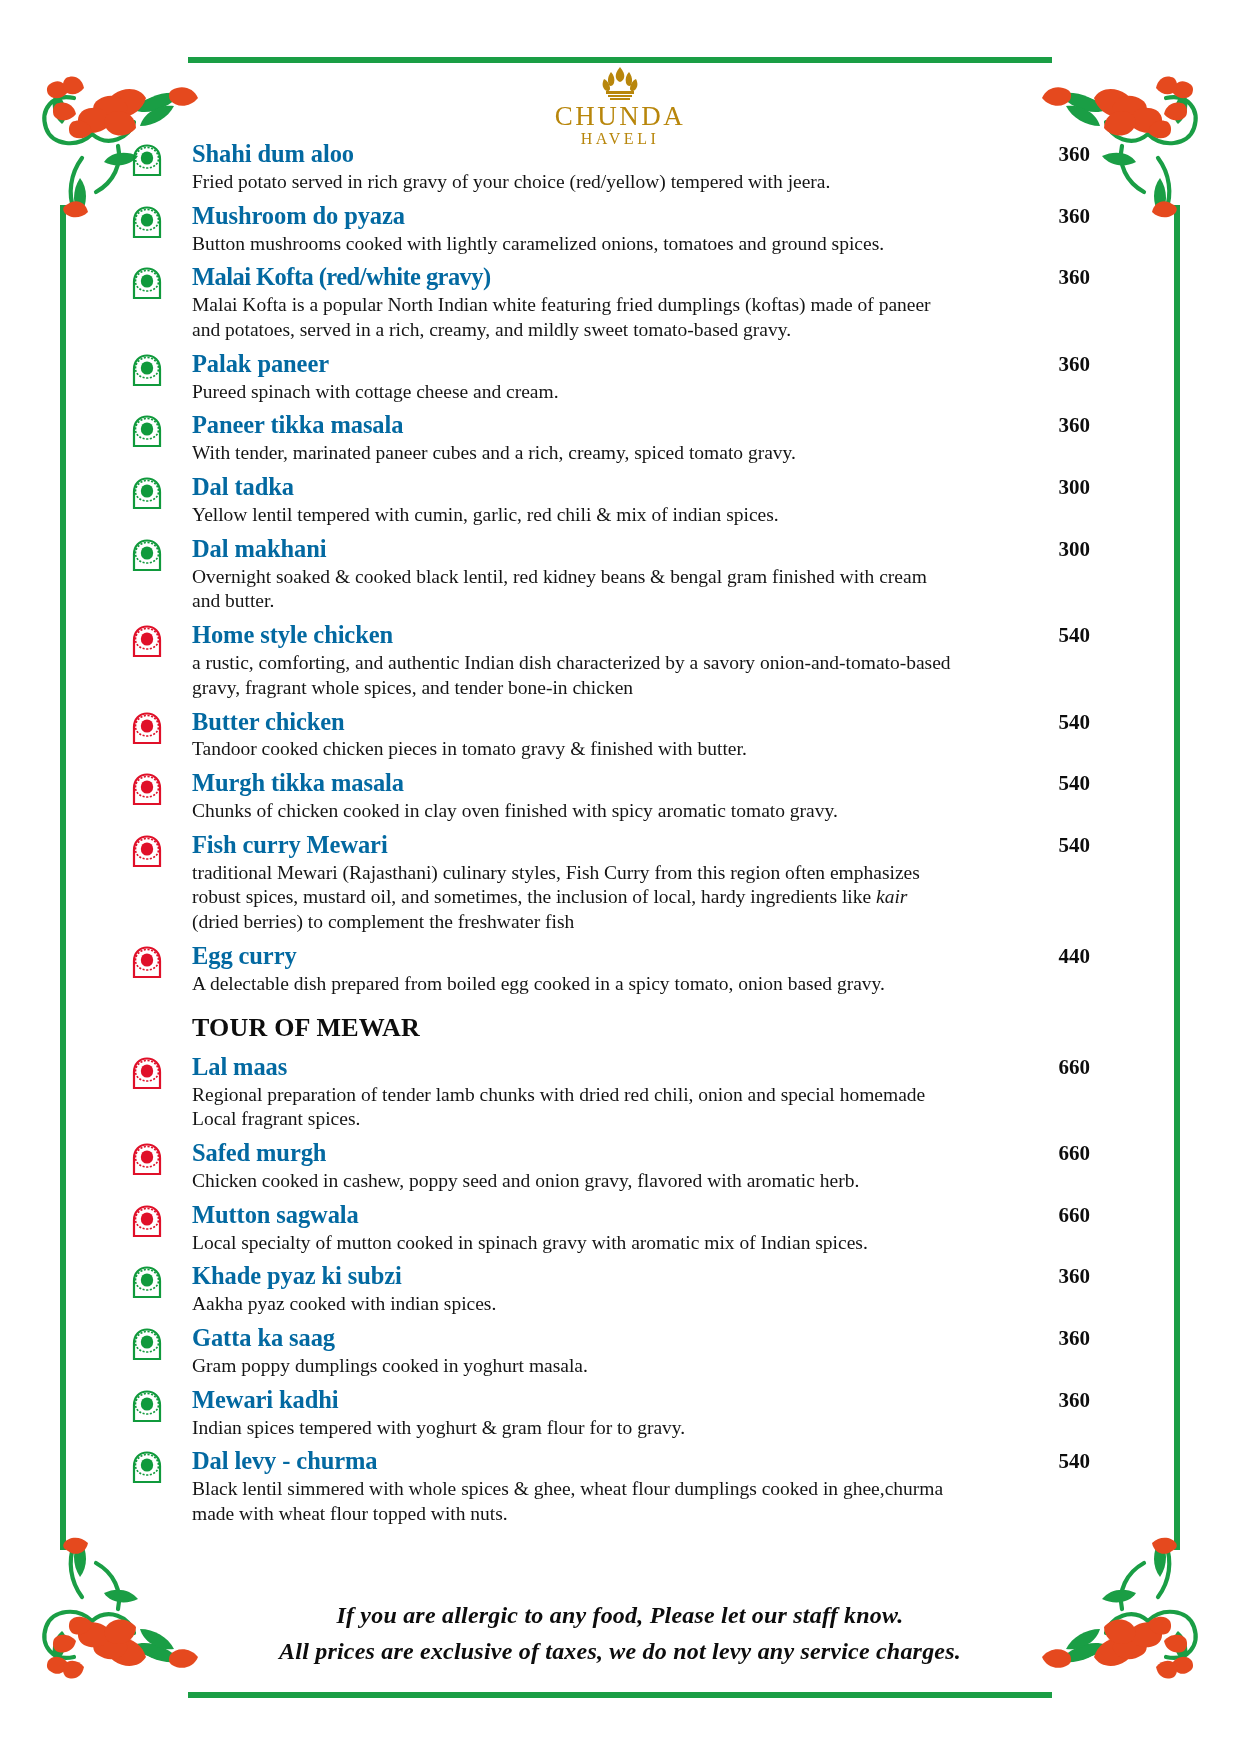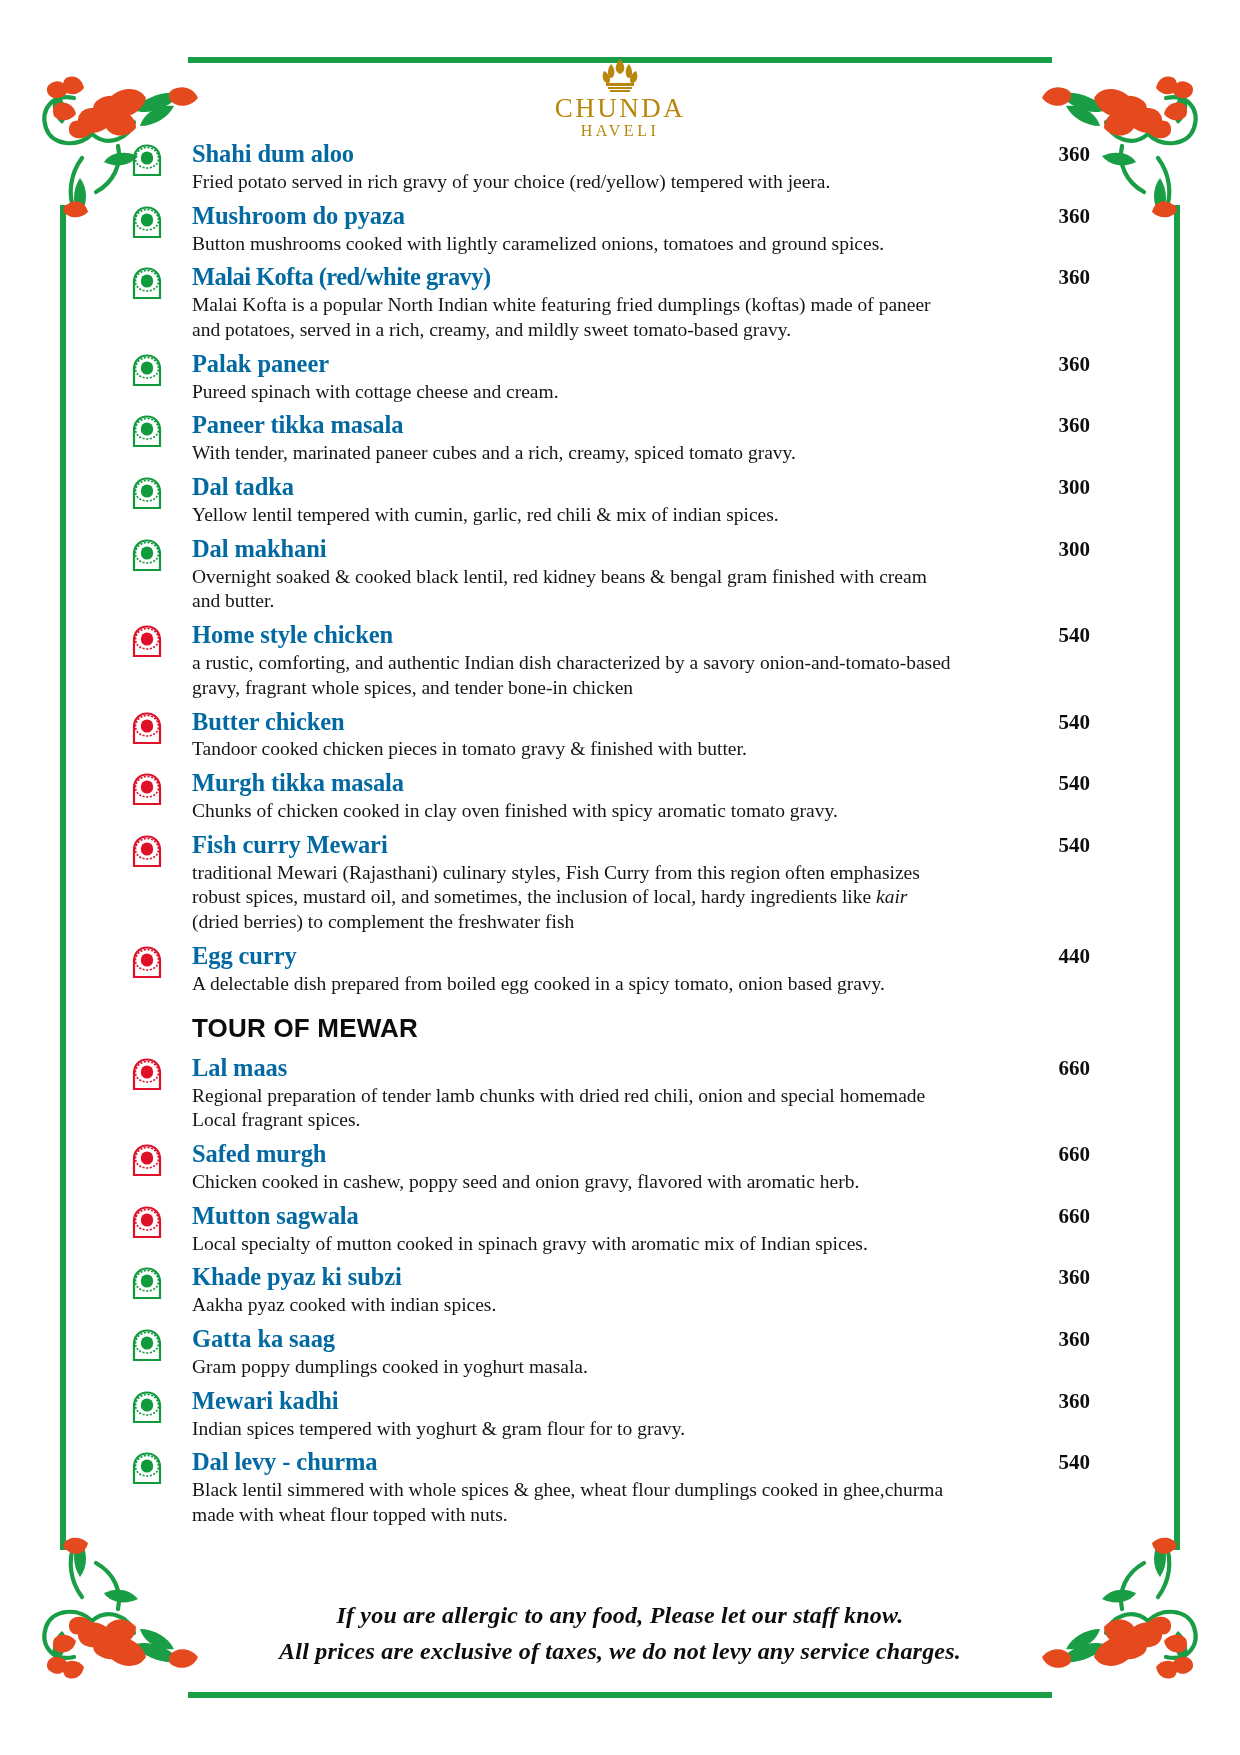--- a/index.html
+++ b/index.html
@@ -37,21 +37,21 @@
   }
   .corner svg { width: 100%; height: 100%; display: block; }
   .corner-tl { top: 38px;  left: 22px; }
   .corner-tr { top: 38px;  right: 22px; transform: scaleX(-1); }
   .corner-bl { bottom: 38px; left: 22px; transform: scaleY(-1); }
   .corner-br { bottom: 38px; right: 22px; transform: scale(-1,-1); }
 
   
   .logo-block {
     position: absolute;
-    top: 58px;
+    top: 66px;
     left: 0;
     width: 100%;
     text-align: center;
   }
   .logo-crest {
     display: block;
     margin: 0 auto 2px auto;
     width: 46px;
     height: 34px;
   }
@@ -126,21 +126,21 @@
     font-family: "Liberation Serif", serif;
     font-size: 19.5px;
     color: #151515;
     line-height: 1.27;
     max-width: 760px;
     margin-top: 1px;
   }
   .item-desc em { font-style: italic; }
 
   .section-head {
-    font-family: Liberation Sans, sans-serif;
+    font-family: Liberation Serif, serif;
     font-weight: bold;
     font-size: 26px;
     color: #0d0d0d;
     letter-spacing: 0.2px;
     margin: 16px 0 10px 62px;
   }
 
   
   .footer {
     position: absolute;

